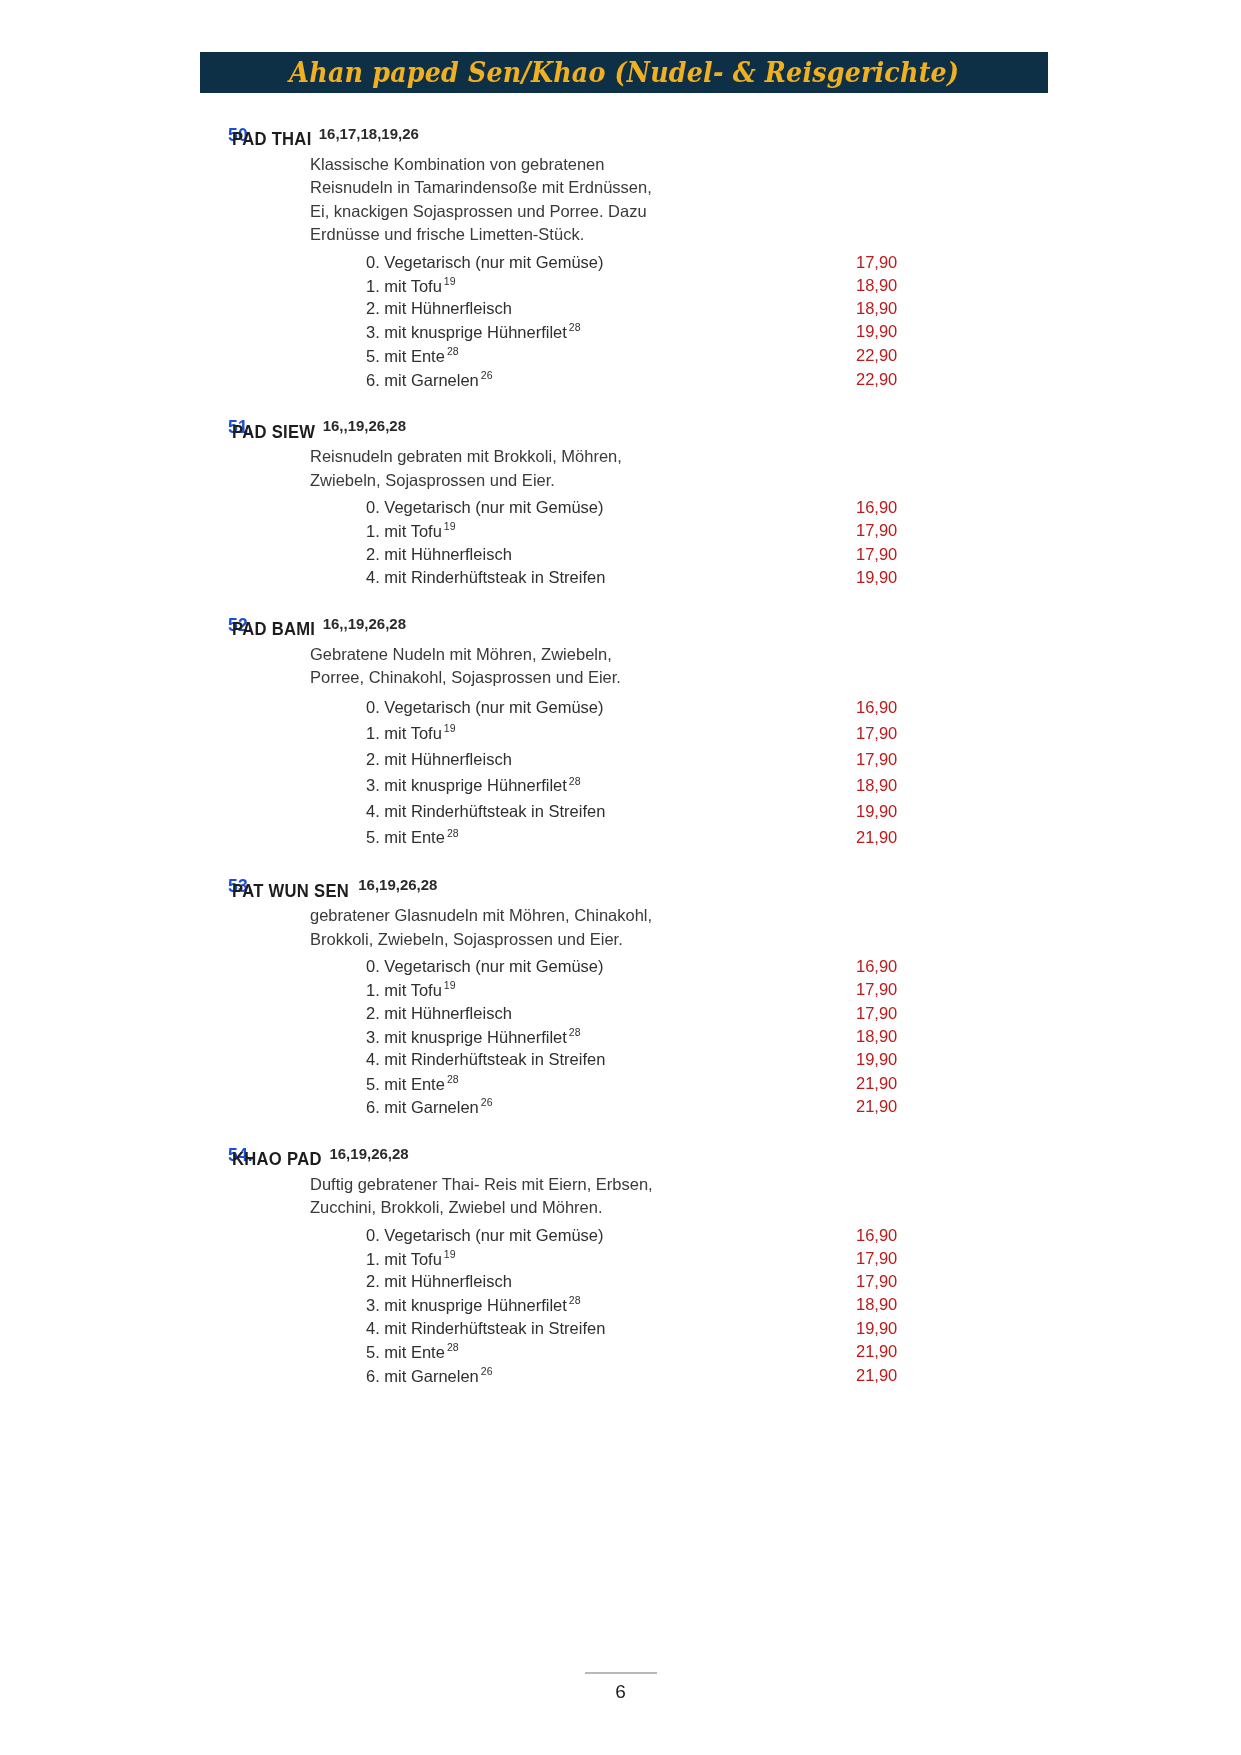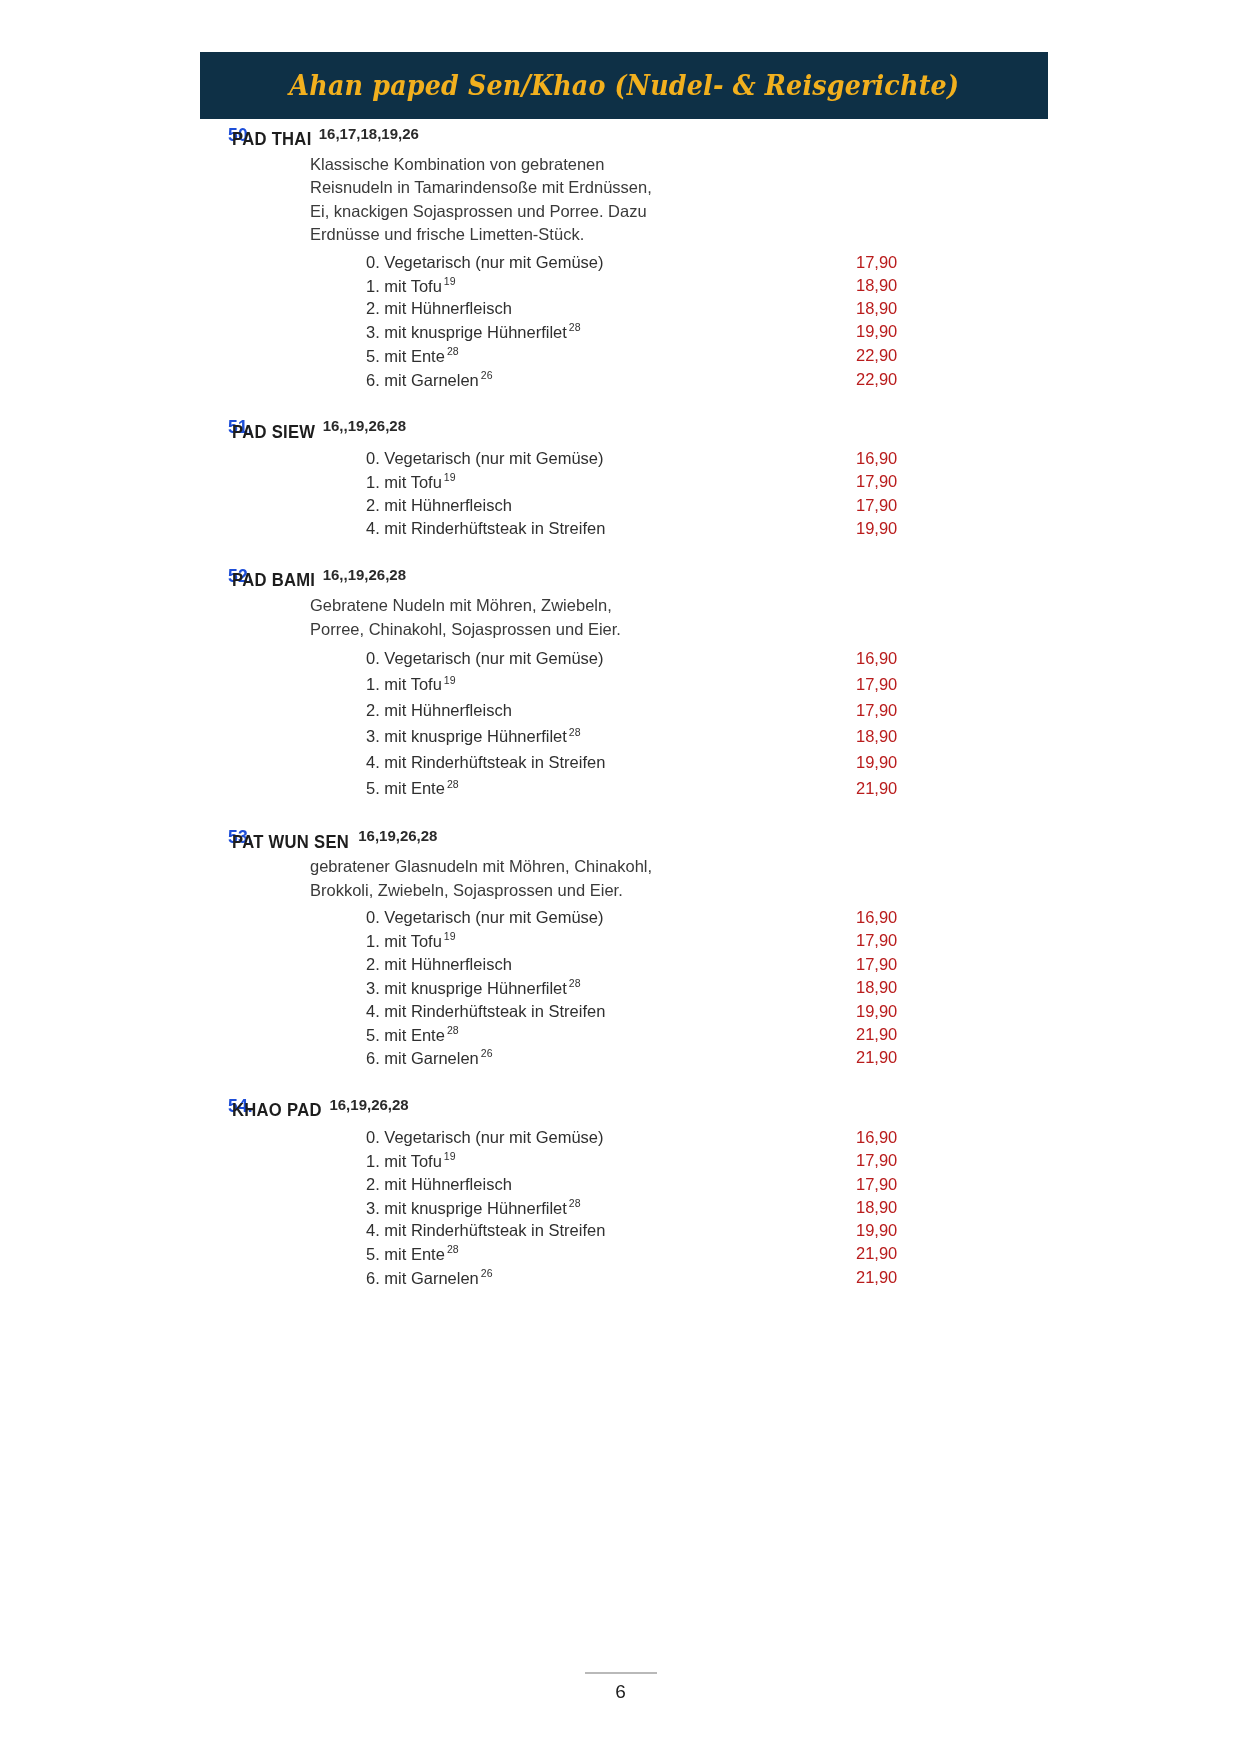--- a/index.html
+++ b/index.html
@@ -24,21 +24,21 @@
     background: #ffffff;
     overflow: hidden;
   }
 
   
   .section-banner {
     position: absolute;
     left: 200px;
     top: 52px;
     width: 848px;
-    height: 67px;
+    height: 41px;
     background: #0e3046;
     display: flex;
     align-items: center;
     justify-content: center;
   }
   .section-banner-title {
     color: #f2b01e;
     font-family: "DejaVu Serif", serif;
     font-style: italic;
     font-weight: 700;
@@ -199,20 +199,21 @@
             <div class="variant-price">22,90</div>
           </div>
           <div class="variant-row">
             <div class="variant-label"><span>6. mit Garnelen</span><sup class="vsup">26</sup></div>
             <div class="variant-price">22,90</div>
           </div>
         </div>
       </div>
       <div class="dish">
         <div class="dish-head"><span class="dish-num">51.</span><span class="dish-name">PAD SIEW</span><sup class="sup">16,,19,26,28</sup></div>
+        <div class="dish-desc">Reisnudeln gebraten mit Brokkoli, Möhren, Zwiebeln, Sojasprossen und Eier.</div>
         <div class="variants">
           <div class="variant-row">
             <div class="variant-label"><span>0. Vegetarisch (nur mit Gemüse)</span></div>
             <div class="variant-price">16,90</div>
           </div>
           <div class="variant-row">
             <div class="variant-label"><span>1. mit Tofu</span><sup class="vsup">19</sup></div>
             <div class="variant-price">17,90</div>
           </div>
           <div class="variant-row">
@@ -284,20 +285,21 @@
             <div class="variant-price">21,90</div>
           </div>
           <div class="variant-row">
             <div class="variant-label"><span>6. mit Garnelen</span><sup class="vsup">26</sup></div>
             <div class="variant-price">21,90</div>
           </div>
         </div>
       </div>
       <div class="dish">
         <div class="dish-head"><span class="dish-num">54.</span><span class="dish-name">KHAO PAD</span><sup class="sup">16,19,26,28</sup></div>
+        <div class="dish-desc">Duftig gebratener Thai- Reis mit Eiern, Erbsen, Zucchini, Brokkoli, Zwiebel und Möhren.</div>
         <div class="variants">
           <div class="variant-row">
             <div class="variant-label"><span>0. Vegetarisch (nur mit Gemüse)</span></div>
             <div class="variant-price">16,90</div>
           </div>
           <div class="variant-row">
             <div class="variant-label"><span>1. mit Tofu</span><sup class="vsup">19</sup></div>
             <div class="variant-price">17,90</div>
           </div>
           <div class="variant-row">

